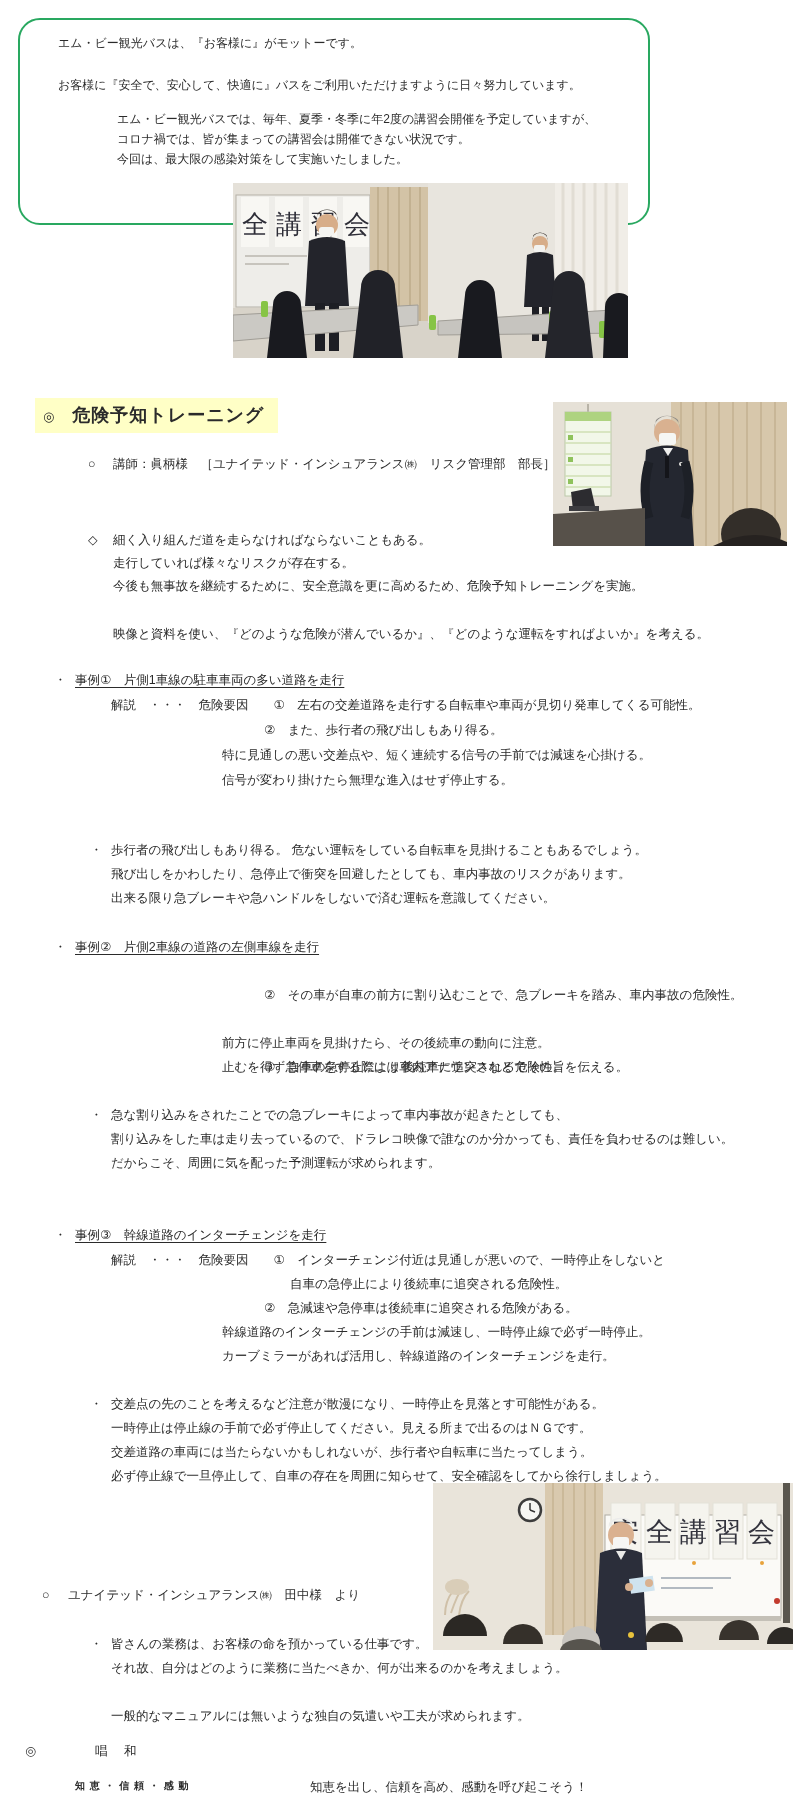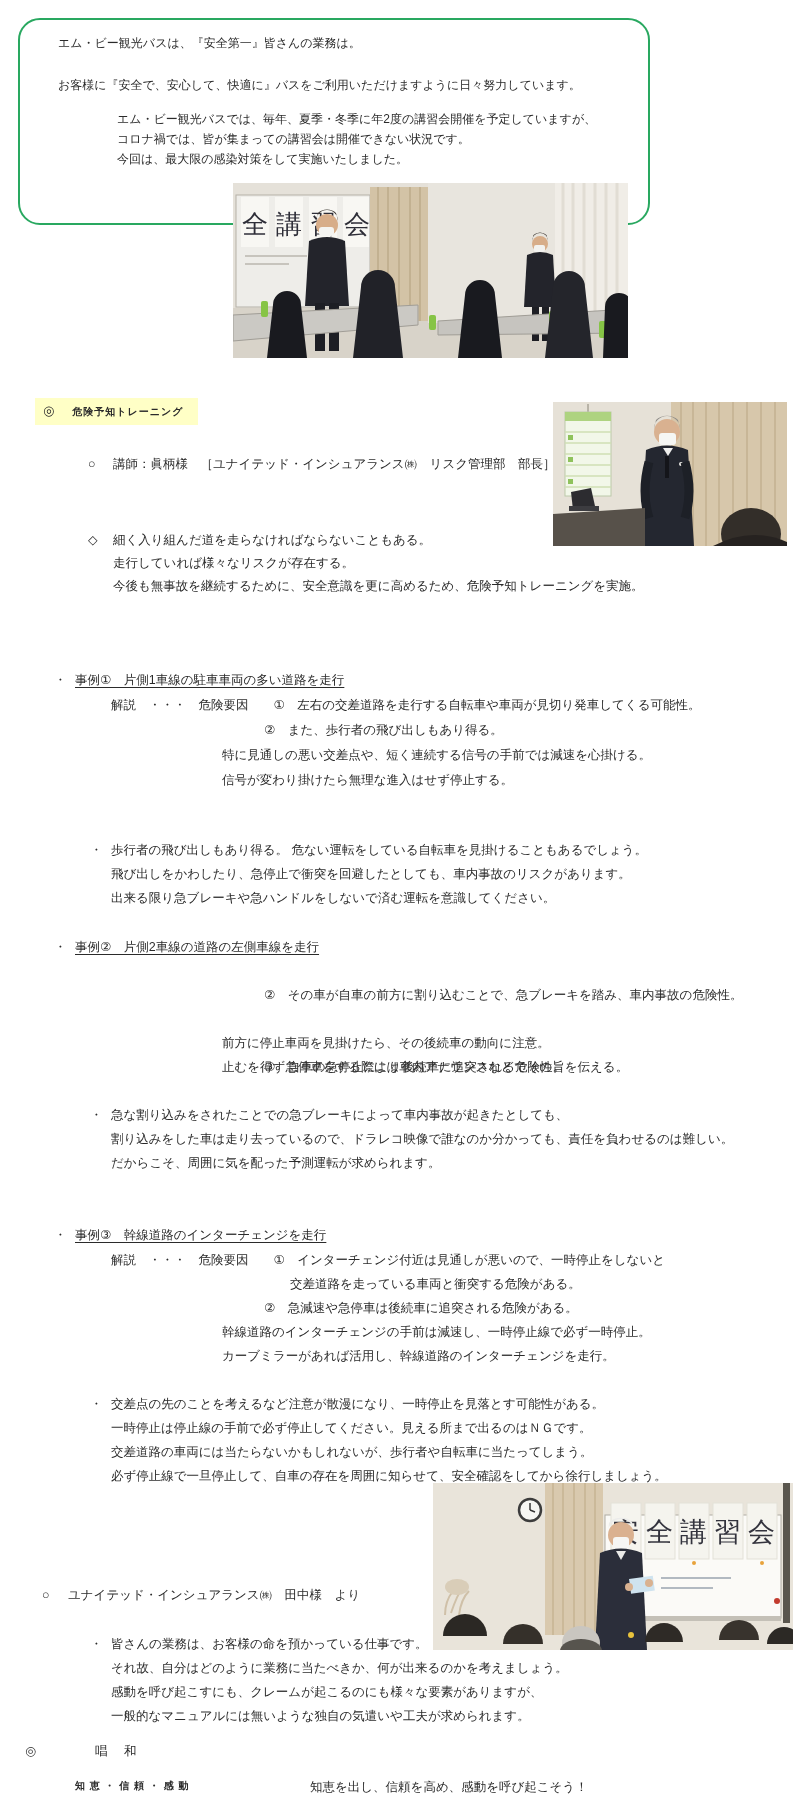--- a/index.html
+++ b/index.html
@@ -12,31 +12,31 @@
   .b{font-weight:bold;}
   .u{text-decoration:underline;text-underline-offset:3px;}
   .intro-box{
     position:absolute;left:18px;top:18px;width:628px;height:203px;
     border:2px solid #29a860;border-radius:22px;background:#ffffff;
   }
   .hl{
     position:absolute;left:35px;top:398px;background:#ffffc6;
     padding:5px 14px 6px 8px;display:flex;gap:18px;align-items:baseline;
   }
-  .hl .ttl{font-size:10px;font-weight:bold;letter-spacing:1px;}
+  .hl .ttl{font-size:18px;font-weight:bold;letter-spacing:1px;}
   .photo{position:absolute;overflow:hidden;background:#ddd8ce;}
   .photo svg{display:block;}
 </style>
 </head>
 <body>
 
 <div id="page">
 
   <div class="intro-box"></div>
-  <div class="t small" style="left:58px;top:36px">エム・ビー観光バスは、『安全第一』皆さんの業務は。</div>
+  <div class="t small" style="left:58px;top:36px">エム・ビー観光バスは、『お客様に』がモットーです。</div>
   <div class="t small" style="left:58px;top:78px">お客様に『安全で、安心して、快適に』バスをご利用いただけますように日々努力しています。</div>
   <div class="t small" style="left:117px;top:112px">エム・ビー観光バスでは、毎年、夏季・冬季に年2度の講習会開催を予定していますが、</div>
   <div class="t small" style="left:117px;top:132px">コロナ禍では、皆が集まっての講習会は開催できない状況です。</div>
   <div class="t small" style="left:117px;top:152px">今回は、最大限の感染対策をして実施いたしました。</div>
 
   <div class="photo" style="left:233px;top:183px;width:395px;height:175px">
     <svg width="395" height="175" viewBox="0 0 395 175">
       <rect x="0" y="0" width="395" height="175" fill="#d8d3c9"></rect>
       <rect x="0" y="0" width="395" height="125" fill="#e5e1d9"></rect>
 
@@ -140,20 +140,21 @@
     </svg>
   </div>
 
   <div class="t" style="left:88px;top:457px">○</div>
   <div class="t" style="left:113px;top:457px">講師：眞柄様　［ユナイテッド・インシュアランス㈱　リスク管理部　部長］</div>
 
   <div class="t" style="left:88px;top:533px">◇</div>
   <div class="t" style="left:113px;top:533px">細く入り組んだ道を走らなければならないこともある。</div>
   <div class="t" style="left:113px;top:556px">走行していれば様々なリスクが存在する。</div>
   <div class="t" style="left:113px;top:579px">今後も無事故を継続するために、安全意識を更に高めるため、危険予知トレーニングを実施。</div>
+  <div class="t" style="left:113px;top:627px">映像と資料を使い、『どのような危険が潜んでいるか』、『どのような運転をすればよいか』を考える。</div>
 
   <div class="t" style="left:54px;top:673px">・</div>
   <div class="t u" style="left:75px;top:673px">事例①　片側1車線の駐車車両の多い道路を走行</div>
   <div class="t" style="left:111px;top:698px">解説　・・・　危険要因　　①　左右の交差道路を走行する自転車や車両が見切り発車してくる可能性。</div>
   <div class="t" style="left:264px;top:723px">②　また、歩行者の飛び出しもあり得る。</div>
   <div class="t" style="left:222px;top:748px">特に見通しの悪い交差点や、短く連続する信号の手前では減速を心掛ける。</div>
   <div class="t" style="left:222px;top:773px">信号が変わり掛けたら無理な進入はせず停止する。</div>
 
   <div class="t" style="left:90px;top:843px">・</div>
   <div class="t" style="left:111px;top:843px">歩行者の飛び出しもあり得る。 危ない運転をしている自転車を見掛けることもあるでしょう。</div>
@@ -168,21 +169,21 @@
   <div class="t" style="left:222px;top:1060px">止むを得ず急停車をする際には車内アナウンスなどでその旨を伝える。</div>
 
   <div class="t" style="left:90px;top:1108px">・</div>
   <div class="t" style="left:111px;top:1108px">急な割り込みをされたことでの急ブレーキによって車内事故が起きたとしても、</div>
   <div class="t" style="left:111px;top:1132px">割り込みをした車は走り去っているので、ドラレコ映像で誰なのか分かっても、責任を負わせるのは難しい。</div>
   <div class="t" style="left:111px;top:1156px">だからこそ、周囲に気を配った予測運転が求められます。</div>
 
   <div class="t" style="left:54px;top:1228px">・</div>
   <div class="t u" style="left:75px;top:1228px">事例③　幹線道路のインターチェンジを走行</div>
   <div class="t" style="left:111px;top:1253px">解説　・・・　危険要因　　①　インターチェンジ付近は見通しが悪いので、一時停止をしないと</div>
-  <div class="t" style="left:290px;top:1277px">交差道路を走っている車両と衝突する危険がある。</div>
+  <div class="t" style="left:290px;top:1277px">自車の急停止により後続車に追突される危険性。</div>
   <div class="t" style="left:264px;top:1301px">②　急減速や急停車は後続車に追突される危険がある。</div>
   <div class="t" style="left:222px;top:1325px">幹線道路のインターチェンジの手前は減速し、一時停止線で必ず一時停止。</div>
   <div class="t" style="left:222px;top:1349px">カーブミラーがあれば活用し、幹線道路のインターチェンジを走行。</div>
 
   <div class="t" style="left:90px;top:1397px">・</div>
   <div class="t" style="left:111px;top:1397px">交差点の先のことを考えるなど注意が散漫になり、一時停止を見落とす可能性がある。</div>
   <div class="t" style="left:111px;top:1421px">一時停止は停止線の手前で必ず停止してください。見える所まで出るのはＮＧです。</div>
   <div class="t" style="left:111px;top:1445px">交差道路の車両には当たらないかもしれないが、歩行者や自転車に当たってしまう。</div>
   <div class="t" style="left:111px;top:1469px">必ず停止線で一旦停止して、自車の存在を周囲に知らせて、安全確認をしてから徐行しましょう。</div>
 
@@ -251,21 +252,20 @@
       </g>
     </svg>
   </div>
 
   <div class="t" style="left:42px;top:1588px">○</div>
   <div class="t" style="left:68px;top:1588px">ユナイテッド・インシュアランス㈱　田中様　より</div>
 
   <div class="t" style="left:90px;top:1637px">・</div>
   <div class="t" style="left:111px;top:1637px">皆さんの業務は、お客様の命を預かっている仕事です。</div>
   <div class="t" style="left:111px;top:1661px">それ故、自分はどのように業務に当たべきか、何が出来るのかを考えましょう。</div>
-  <div class="t" style="left:111px;top:1685px">感動を呼び起こすにも、クレームが起こるのにも様々な要素がありますが、</div>
   <div class="t" style="left:111px;top:1709px">一般的なマニュアルには無いような独自の気遣いや工夫が求められます。</div>
 
   <div class="t" style="left:25px;top:1744px">◎</div>
   <div class="t" style="left:95px;top:1744px;letter-spacing:2px">唱　和</div>
   <div class="t b" style="left:75px;top:1780px;font-size:10px;letter-spacing:1px">知 恵 ・ 信 頼 ・ 感 動</div>
   <div class="t" style="left:310px;top:1780px">知恵を出し、信頼を高め、感動を呼び起こそう！</div>
 
 </div>
 
 </body></html>

